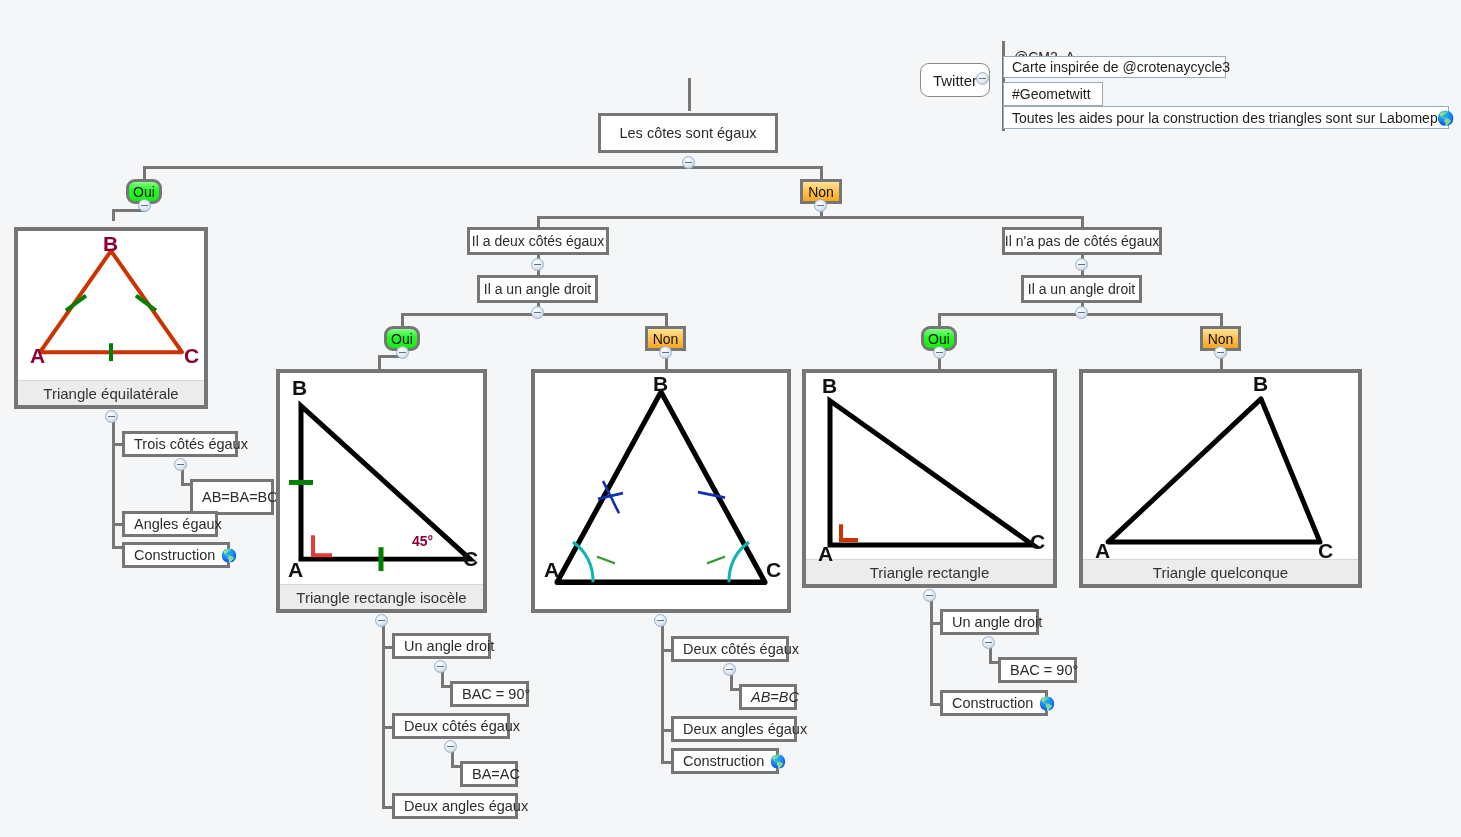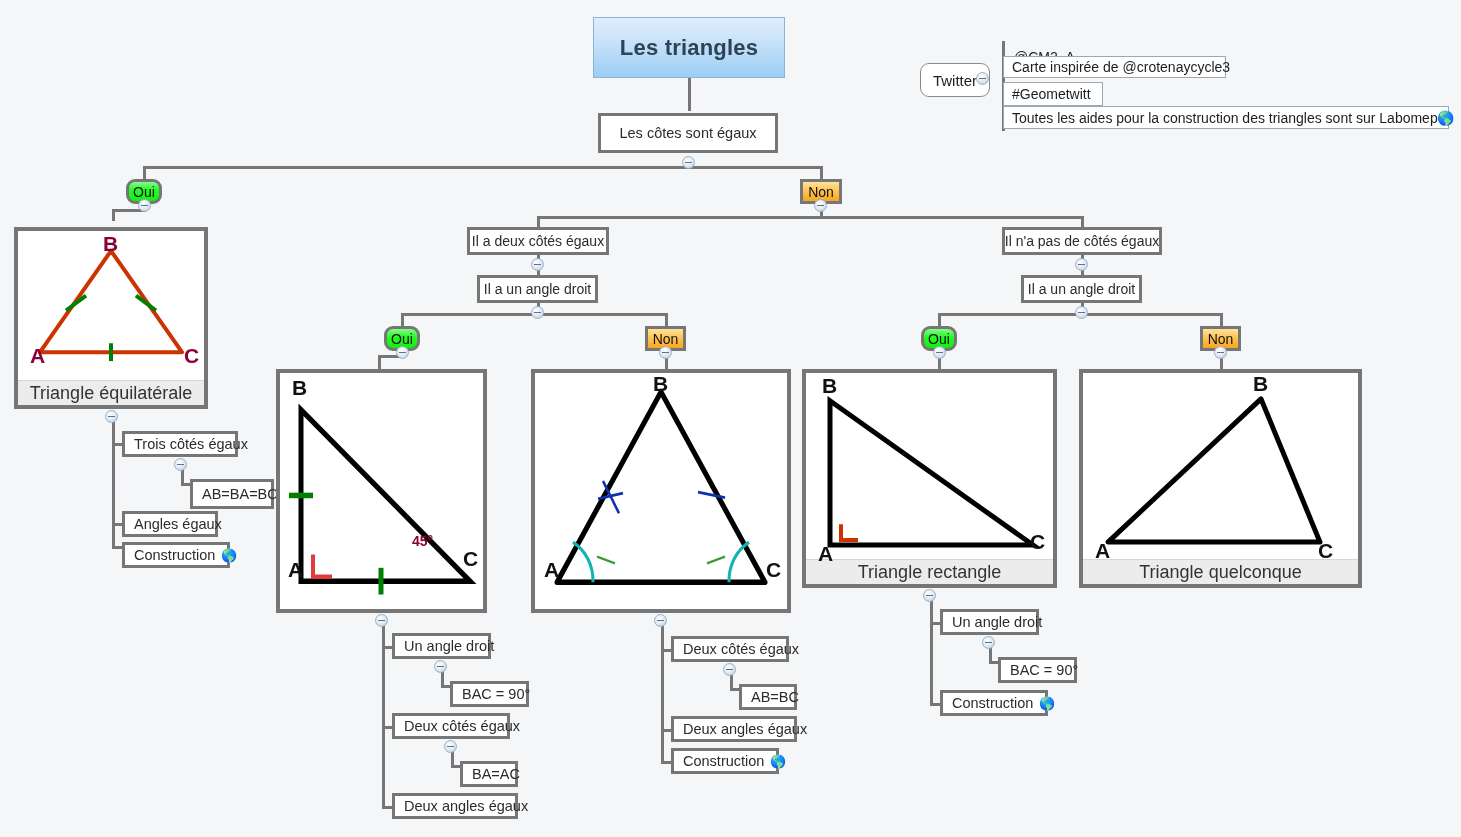--- a/index.html
+++ b/index.html
@@ -97,33 +97,30 @@
     border:4px solid #767676;
     background:#ffffff;
     box-sizing:border-box;
     z-index:4;
     display:flex;flex-direction:column;
   }
   .fig .art{flex:1;position:relative;background:#fff;}
   .fig .cap{
     height:24px;background:#ececec;border-top:1px solid #d6d6d6;
     display:flex;align-items:center;justify-content:center;
-    font-size:18px;color:#333;
+    font-size:15px;color:#333;
   }
   .fig svg{position:absolute;left:0;top:0;width:100%;height:100%;}
   .vlabel{position:absolute;font-weight:bold;font-size:21px;line-height:1;}
 </style>
 </head>
 <body>
 
 <div id="canvas">
 
-  <div class="root">
-    <span>Les triangles</span>
-  </div>
 
   <div class="ln-v" style="left:688px;top:78px;height:33px;"></div>
 
   <div class="node" style="left:598px;top:113px;width:180px;height:40px;justify-content:center;">
     <span>Les côtes sont égaux</span>
   </div>
   <div class="collapse" style="left:682px;top:156px;"></div>
 
   <div class="tw-pill">
     <span>Twitter</span>
@@ -246,21 +243,21 @@
   <div class="ln-h" style="left:112px;top:443px;width:12px;"></div>
   <div class="ln-h" style="left:112px;top:523px;width:12px;"></div>
   <div class="ln-h" style="left:112px;top:546px;width:12px;"></div>
 
   <div class="node" style="left:122px;top:431px;width:116px;height:26px;">
     <span>Trois côtés égaux</span>
   </div>
   <div class="collapse" style="left:174px;top:458px;"></div>
   <div class="ln-v" style="left:181px;top:463px;height:22px;"></div>
   <div class="ln-h" style="left:181px;top:483px;width:12px;"></div>
-  <div class="node" style="left:190px;top:479px;width:84px;height:30px;text-align:right;">
+  <div class="node" style="left:190px;top:479px;width:84px;height:36px;text-align:right;">
     <span>AB=BA=BC</span>
   </div>
   <div class="node" style="left:122px;top:511px;width:96px;height:26px;">
     <span>Angles égaux</span>
   </div>
   <div class="node" style="left:122px;top:542px;width:108px;height:26px;">
     <span>Construction</span>
     <span class="globe">🌎</span>
   </div>
 
@@ -269,20 +266,23 @@
       <svg viewBox="0 0 203 212" preserveAspectRatio="none">
         <polygon points="21,187 21,33 190,187" fill="none" stroke="#000" stroke-width="5" stroke-linejoin="miter"></polygon>
         <line x1="9" y1="110" x2="33" y2="110" stroke="#008000" stroke-width="5"></line>
         <line x1="101" y1="175" x2="101" y2="199" stroke="#008000" stroke-width="5"></line>
         <polyline points="33,163 33,183 52,183" fill="none" stroke="#e23b3b" stroke-width="4"></polyline>
       </svg>
       <span class="vlabel" style="left:12px;top:4px;color:#111;">B</span>
       <span class="vlabel" style="left:8px;top:186px;color:#111;">A</span>
       <span class="vlabel" style="left:183px;top:175px;color:#111;">C</span>
       <span style="position:absolute;left:132px;top:160px;font-size:14px;font-weight:bold;color:#8b0036;">45°</span>
+    </div>
+    <div class="cap">
+      <span>Triangle rectangle isocèle</span>
     </div>
   </div>
   <div class="collapse" style="left:375px;top:614px;"></div>
 
   <div class="ln-v" style="left:382px;top:620px;height:188px;"></div>
   <div class="ln-h" style="left:382px;top:646px;width:12px;"></div>
   <div class="ln-h" style="left:382px;top:726px;width:12px;"></div>
   <div class="ln-h" style="left:382px;top:806px;width:12px;"></div>
 
   <div class="node" style="left:392px;top:633px;width:99px;height:26px;">
@@ -332,21 +332,21 @@
   <div class="ln-h" style="left:661px;top:649px;width:12px;"></div>
   <div class="ln-h" style="left:661px;top:729px;width:12px;"></div>
   <div class="ln-h" style="left:661px;top:761px;width:12px;"></div>
 
   <div class="node" style="left:671px;top:636px;width:118px;height:26px;">
     <span>Deux côtés égaux</span>
   </div>
   <div class="collapse" style="left:723px;top:663px;"></div>
   <div class="ln-v" style="left:730px;top:668px;height:22px;"></div>
   <div class="ln-h" style="left:730px;top:688px;width:12px;"></div>
-  <div class="node" style="left:739px;top:684px;width:58px;height:26px;">
+  <div class="node" style="left:739px;top:684px;width:58px;height:26px;font-style:italic;">
     <span>AB=BC</span>
   </div>
   <div class="node" style="left:671px;top:716px;width:126px;height:26px;">
     <span>Deux angles égaux</span>
   </div>
   <div class="node" style="left:671px;top:748px;width:108px;height:26px;">
     <span>Construction</span>
     <span class="globe">🌎</span>
   </div>
 

